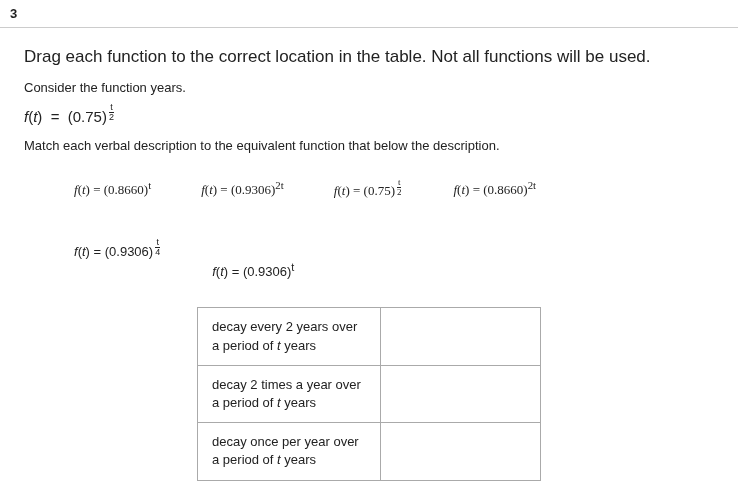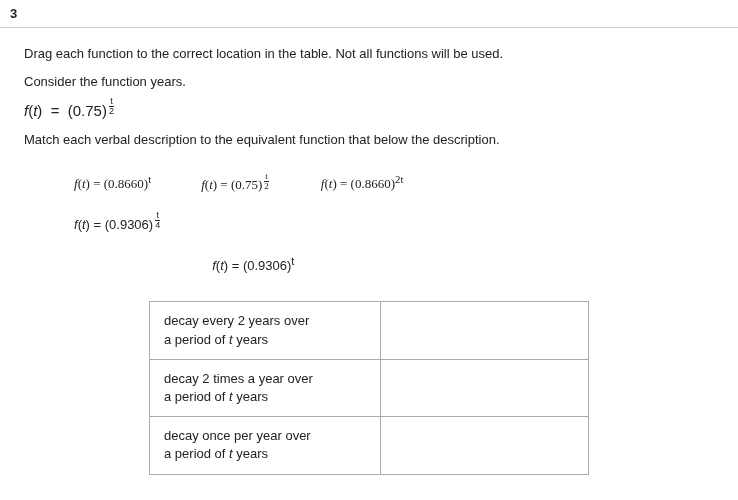--- a/index.html
+++ b/index.html
@@ -15,21 +15,21 @@
       padding: 6px 10px;
       font-size: 13px;
       font-weight: bold;
       border-bottom: 1px solid #ccc;
     }
     .content {
       padding: 16px 24px;
     }
     .instruction {
       margin-bottom: 10px;
-      font-size: 13px;
+      font-size: 17px;
       line-height: 1.5;
     }
     .consider {
       margin-bottom: 8px;
       font-size: 13px;
     }
     .formula-main {
       margin-bottom: 12px;
       font-size: 15px;
     }
@@ -56,21 +56,21 @@
     .frac .num { border-bottom: 1px solid #222; padding: 0 1px; }
     .frac .den { padding: 0 1px; }
 
     .table-area {
       display: flex;
       justify-content: center;
       margin-top: 10px;
     }
     .drop-table {
       border-collapse: collapse;
-      width: 440px;
+      width: 344px;
     }
     .drop-table td {
       border: 1px solid #aaa;
       padding: 10px 14px;
       font-size: 13px;
       vertical-align: middle;
       line-height: 1.4;
       min-height: 44px;
     }
     .drop-table td.desc-cell {
@@ -99,31 +99,34 @@
         </span></sup>
   </div>
 
   <p class="match-instruction">Match each verbal description to the equivalent function that below the description.</p>
 
   <div style="display:flex; padding-left:50px; gap:0; margin-bottom:10px; align-items:center;font-family:Liberation Serif, serif;">
     <div class="func-item">
       <span class="italic">f</span>(<span class="italic">t</span>)&nbsp;=&nbsp;(0.8660)<sup>t</sup>
     </div>
     <div class="func-item" style="padding-left:30px;">
+      <span class="italic">f</span>(<span class="italic">t</span>)&nbsp;=&nbsp;(0.9306)<sup>2t</sup>
+    </div>
+    <div class="func-item" style="padding-left:30px;">
       <span class="italic">f</span>(<span class="italic">t</span>)&nbsp;=&nbsp;(0.75)<sup><span class="frac">
             <span class="num">t</span>
             <span class="den">2</span>
           </span></sup>
     </div>
     <div class="func-item" style="padding-left:30px;">
       <span class="italic">f</span>(<span class="italic">t</span>)&nbsp;=&nbsp;(0.8660)<sup>2t</sup>
     </div>
   </div>
 
-  <div style="display:flex; padding-left:50px; gap:0; margin-bottom:24px; ">
+  <div style="display:flex; padding-left:50px; gap:0; margin-bottom:24px; align-items:center;">
     <div class="func-item">
       <span class="italic">f</span>(<span class="italic">t</span>)&nbsp;=&nbsp;(0.9306)<sup><span class="frac">
             <span class="num">t</span>
             <span class="den">4</span>
           </span></sup>
     </div>
     <div class="func-item" style="padding-left:30px;margin-top:44px;">
       <span class="italic">f</span>(<span class="italic">t</span>)&nbsp;=&nbsp;(0.9306)<sup>t</sup>
     </div>
   </div>

